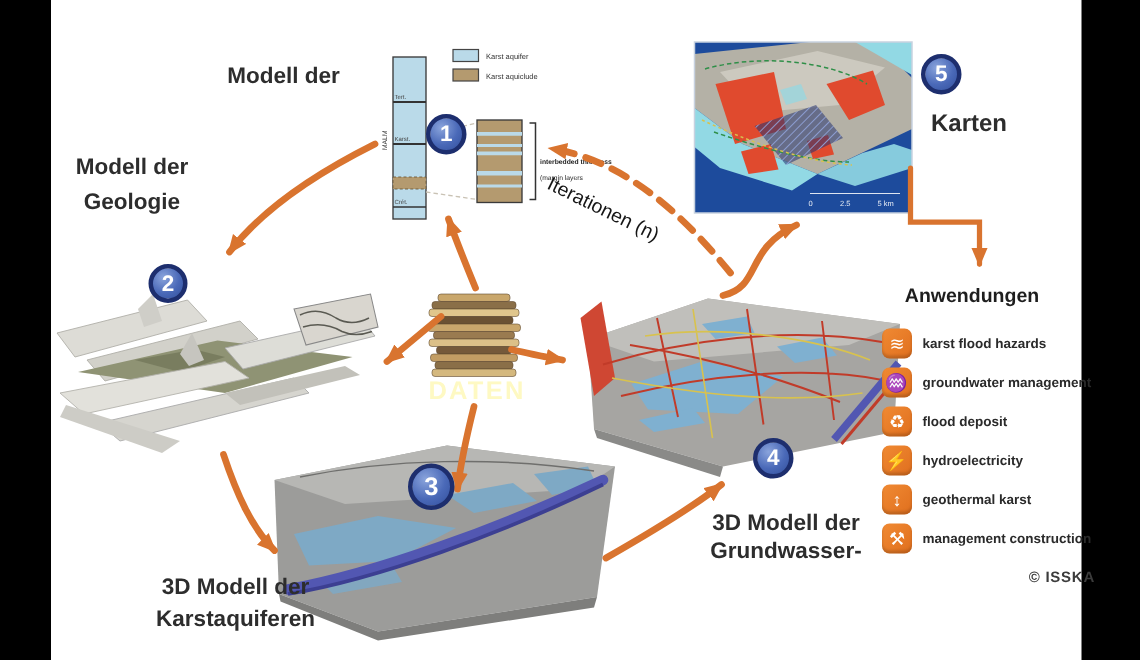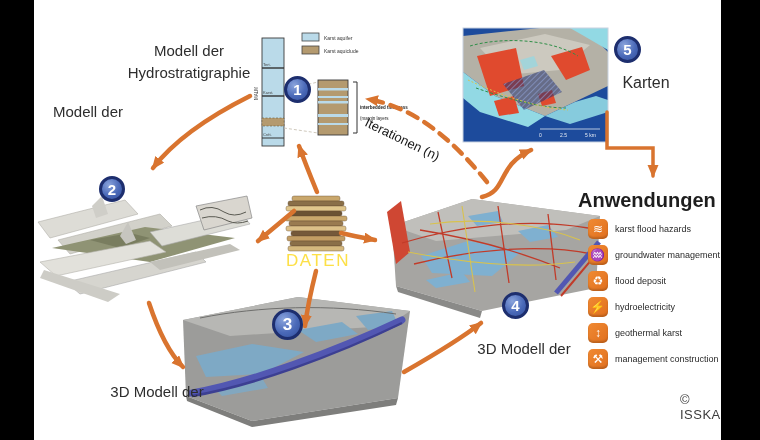--- a/index.html
+++ b/index.html
@@ -1,45 +1,45 @@
 <!DOCTYPE html>
 <html><head>
 <meta charset="utf-8">
 <style>
   html,body{margin:0;padding:0}
   body{width:760px;height:440px;background:#000;position:relative;overflow:hidden;
        font-family:"Liberation Sans",sans-serif}
   .stage{position:absolute;left:34px;top:0;width:687px;height:440px;background:#ffffff}
   svg.art{position:absolute;left:0;top:0;pointer-events:none}
-  .label{position:absolute;color:#2d2d2d;font-weight:400;text-align:center}
+  .label{position:absolute;color:#2d2d2d;font-weight:700;text-align:center}
   .hydro{left:100px;top:40px;width:178px;font-size:15px;line-height:22px}
   .geo{left:36px;top:100px;width:104px;font-size:15px;line-height:23px}
   .karst-l{left:72px;top:381px;width:170px;font-size:15px;line-height:21px}
   .gw-l{left:448px;top:339px;width:152px;font-size:15px;line-height:19px}
   .karten{left:609px;top:74px;width:74px;font-size:16px}
-  .anw{left:578px;top:189px;width:140px;font-size:20px;font-weight:700;color:#1e1e1e;text-align:left}
-  .daten{left:278px;top:251px;width:80px;font-size:17px;letter-spacing:1.5px;color:#fde047}
+  .anw{left:578px;top:189px;width:140px;font-size:13px;font-weight:700;color:#1e1e1e;text-align:center}
+  .daten{left:278px;top:251px;width:80px;font-size:17px;letter-spacing:1.5px;color:#fef9c3}
   .iter{left:366px;top:114px;width:124px;font-size:13px;color:#151515;font-weight:500;
         text-align:left;transform:rotate(26deg);transform-origin:0 50%}
-  .copy{left:680px;top:392px;font-size:13px;color:#3c3c3c;letter-spacing:.5px;text-align:left;width:50px}
+  .copy{left:680px;top:380px;font-size:10px;color:#3c3c3c;letter-spacing:.5px;text-align:right;width:50px}
   .stepcircle{position:absolute;border-radius:50%;box-sizing:border-box;
       background:radial-gradient(circle at 35% 30%,#8aa4dc 0%,#4a69b8 55%,#33509c 100%);
       border:3px solid #1d2e6e;color:#fff;font-weight:bold;font-size:15px;
       display:flex;align-items:center;justify-content:center}
   .c1{left:284px;top:76px;width:27px;height:27px}
   .c2{left:99px;top:176px;width:26px;height:26px}
   .c3{left:272px;top:309px;width:31px;height:31px;font-size:17px}
   .c4{left:502px;top:292px;width:27px;height:27px}
   .c5{left:614px;top:36px;width:27px;height:27px}
   .app-row{position:absolute;left:588px;display:flex;align-items:center;gap:7px;height:22px}
   .app-icon{width:20px;height:20px;border-radius:5px;flex:0 0 20px;
       background:linear-gradient(135deg,#f08a33,#e06f1e);color:#fff;font-size:12px;
       display:flex;align-items:center;justify-content:center;
       box-shadow:inset 0 -2px 2px rgba(0,0,0,.18)}
-  .app-label{font-size:9px;font-weight:400;color:#2a2a2a;white-space:nowrap}
+  .app-label{font-size:9px;font-weight:700;color:#2a2a2a;white-space:nowrap}
 </style>
 </head>
 <body>
 
 <div class="stage"></div>
 
 <svg class="art" width="760" height="440" viewBox="0 0 760 440">
   <defs>
     <marker id="ah" markerUnits="userSpaceOnUse" markerWidth="18" markerHeight="14" refX="11" refY="5.5" orient="auto">
       <path d="M0,0 L13,5.5 L0,11 Z" fill="#d9742f"></path>
@@ -169,33 +169,35 @@
     <path d="M 149,303 C 158,330 168,352 183,367" marker-end="url(#ah)"></path>
     <path d="M 404,372 C 432,356 462,338 481,323" marker-end="url(#ah)"></path>
     <path d="M 482,197 C 508,191 496,166 531,150" marker-end="url(#ah)"></path>
     <path d="M 487,182 C 455,143 417,107 367,99" stroke-dasharray="11,8" marker-end="url(#ah)"></path>
     <path d="M 607,112 L 607,148 L 653,148 L 653,176" stroke-width="3.5" marker-end="url(#ah)"></path>
   </g>
 </svg>
 
 <div class="label hydro">
   <div>Modell der</div>
-  <div>Hydrostratigraphie</div>
 </div>
 
 <div class="label geo">
   <div>Modell der</div>
+  <div>Geologie</div>
 </div>
 
 <div class="label karst-l">
   <div>3D Modell der</div>
+  <div>Karstaquiferen</div>
 </div>
 
 <div class="label gw-l">
   <div>3D Modell der</div>
+  <div>Grundwasser-</div>
 </div>
 
 <div class="label karten">Karten</div>
 <div class="label anw">Anwendungen</div>
 <div class="label daten">DATEN</div>
 <div class="label iter">Iterationen (n)</div>
 <div class="label copy">© ISSKA</div>
 
 <div class="stepcircle c1">1</div>
 <div class="stepcircle c2">2</div>

